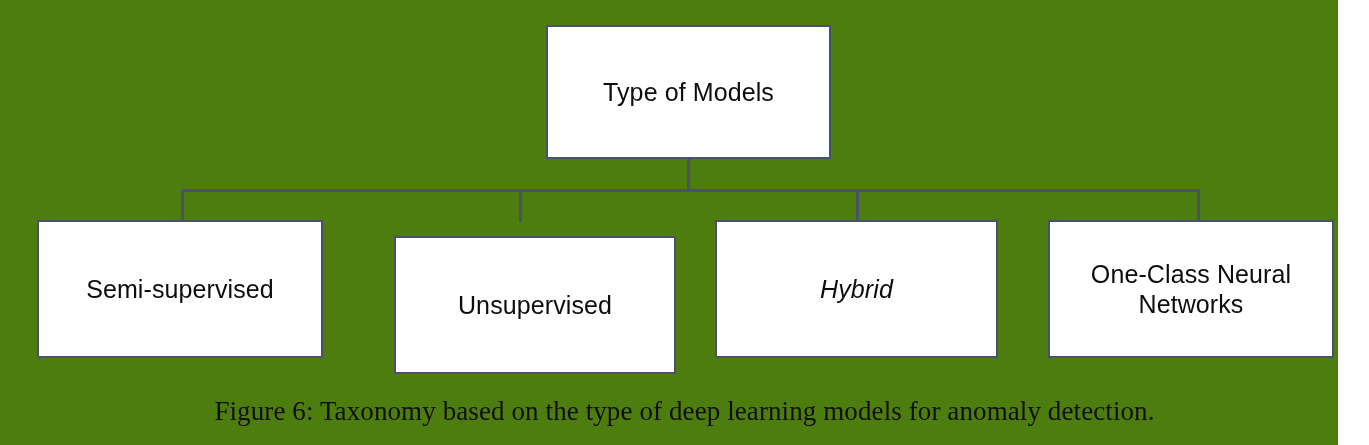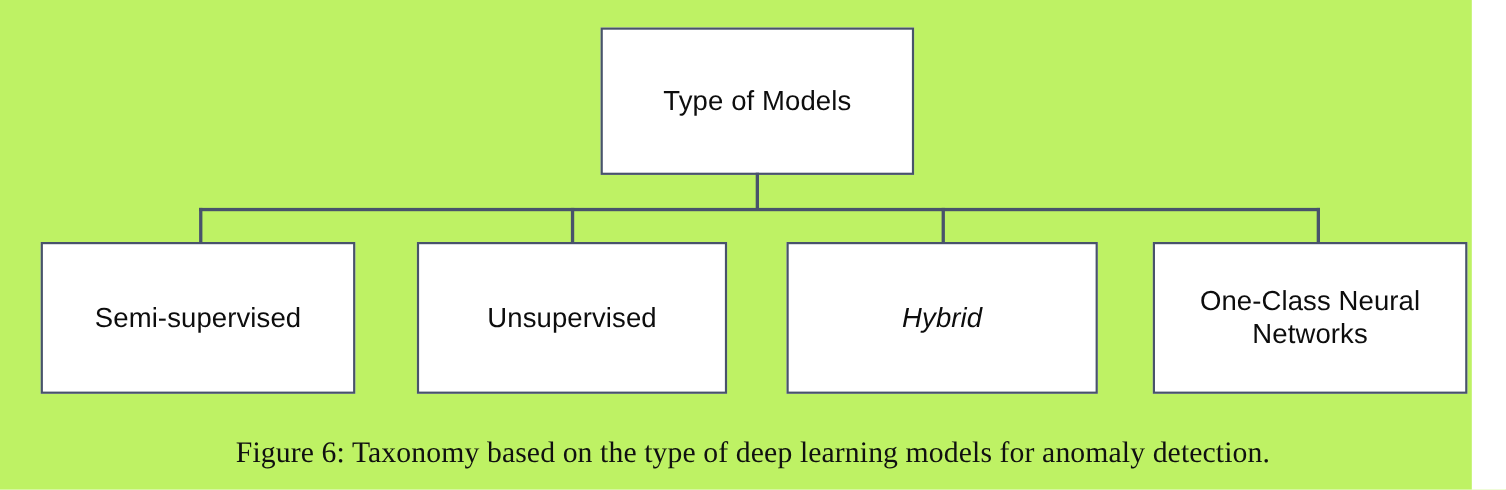--- a/index.html
+++ b/index.html
@@ -11,21 +11,21 @@
     width: 1369px;
     height: 445px;
     overflow: hidden;
     font-family: "Liberation Sans", sans-serif;
   }
 
   #figure {
     position: relative;
     width: 1338px;
     height: 445px;
-    background: #bef264;
+    background: #4d7c0f;
   }
 
   
   .node {
     position: absolute;
     box-sizing: border-box;
     background: #ffffff;
     border: 2px solid #48536b;
     display: flex;
     align-items: center;
@@ -47,21 +47,21 @@
     top: 25px;
     width: 285px;
     height: 134px;
   }
 
   .leaf-node {
     top: 220px;
     height: 138px;
   }
   #leaf-node-0 { left: 37px;   width: 286px; }
-  #leaf-node-1 { left: 379px;  width: 282px; }
+  #leaf-node-1 { left: 394px;  width: 282px; margin-top: 16px; }
   #leaf-node-2 { left: 715px;  width: 283px; font-style: italic; }
   #leaf-node-3 { left: 1048px; width: 286px; text-align: center; }
 
   
   .connector {
     position: absolute;
     background: #48536b;
   }
   .connector.v { width: 3px; }
   .connector.h { height: 3px; }

